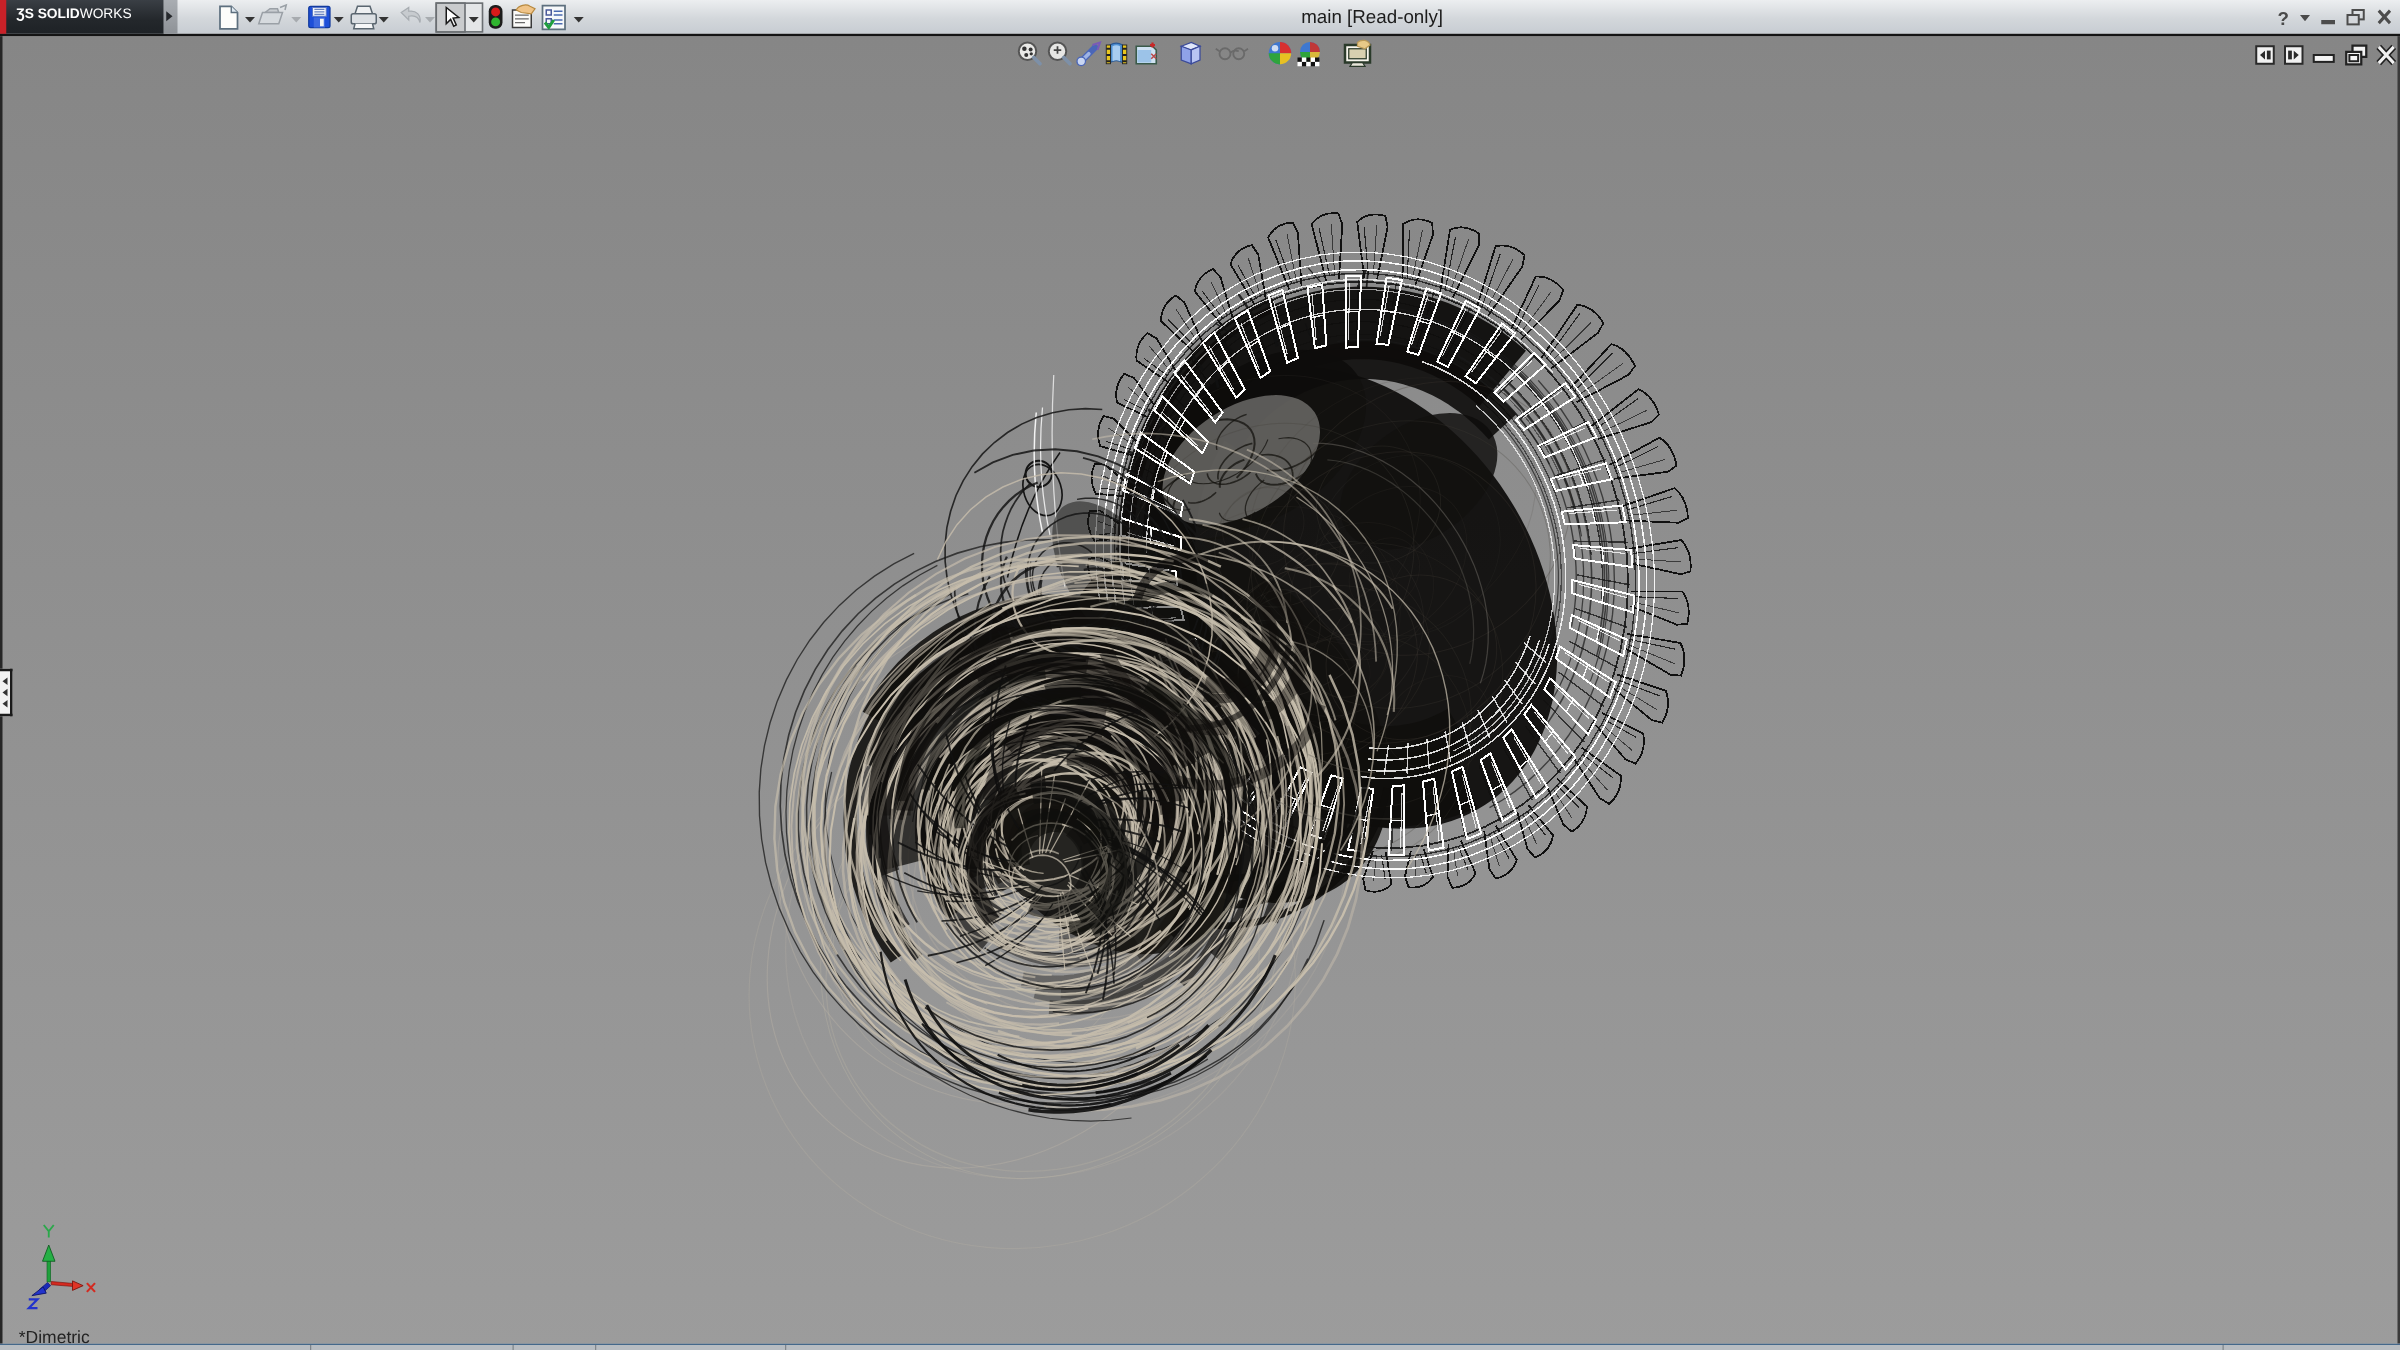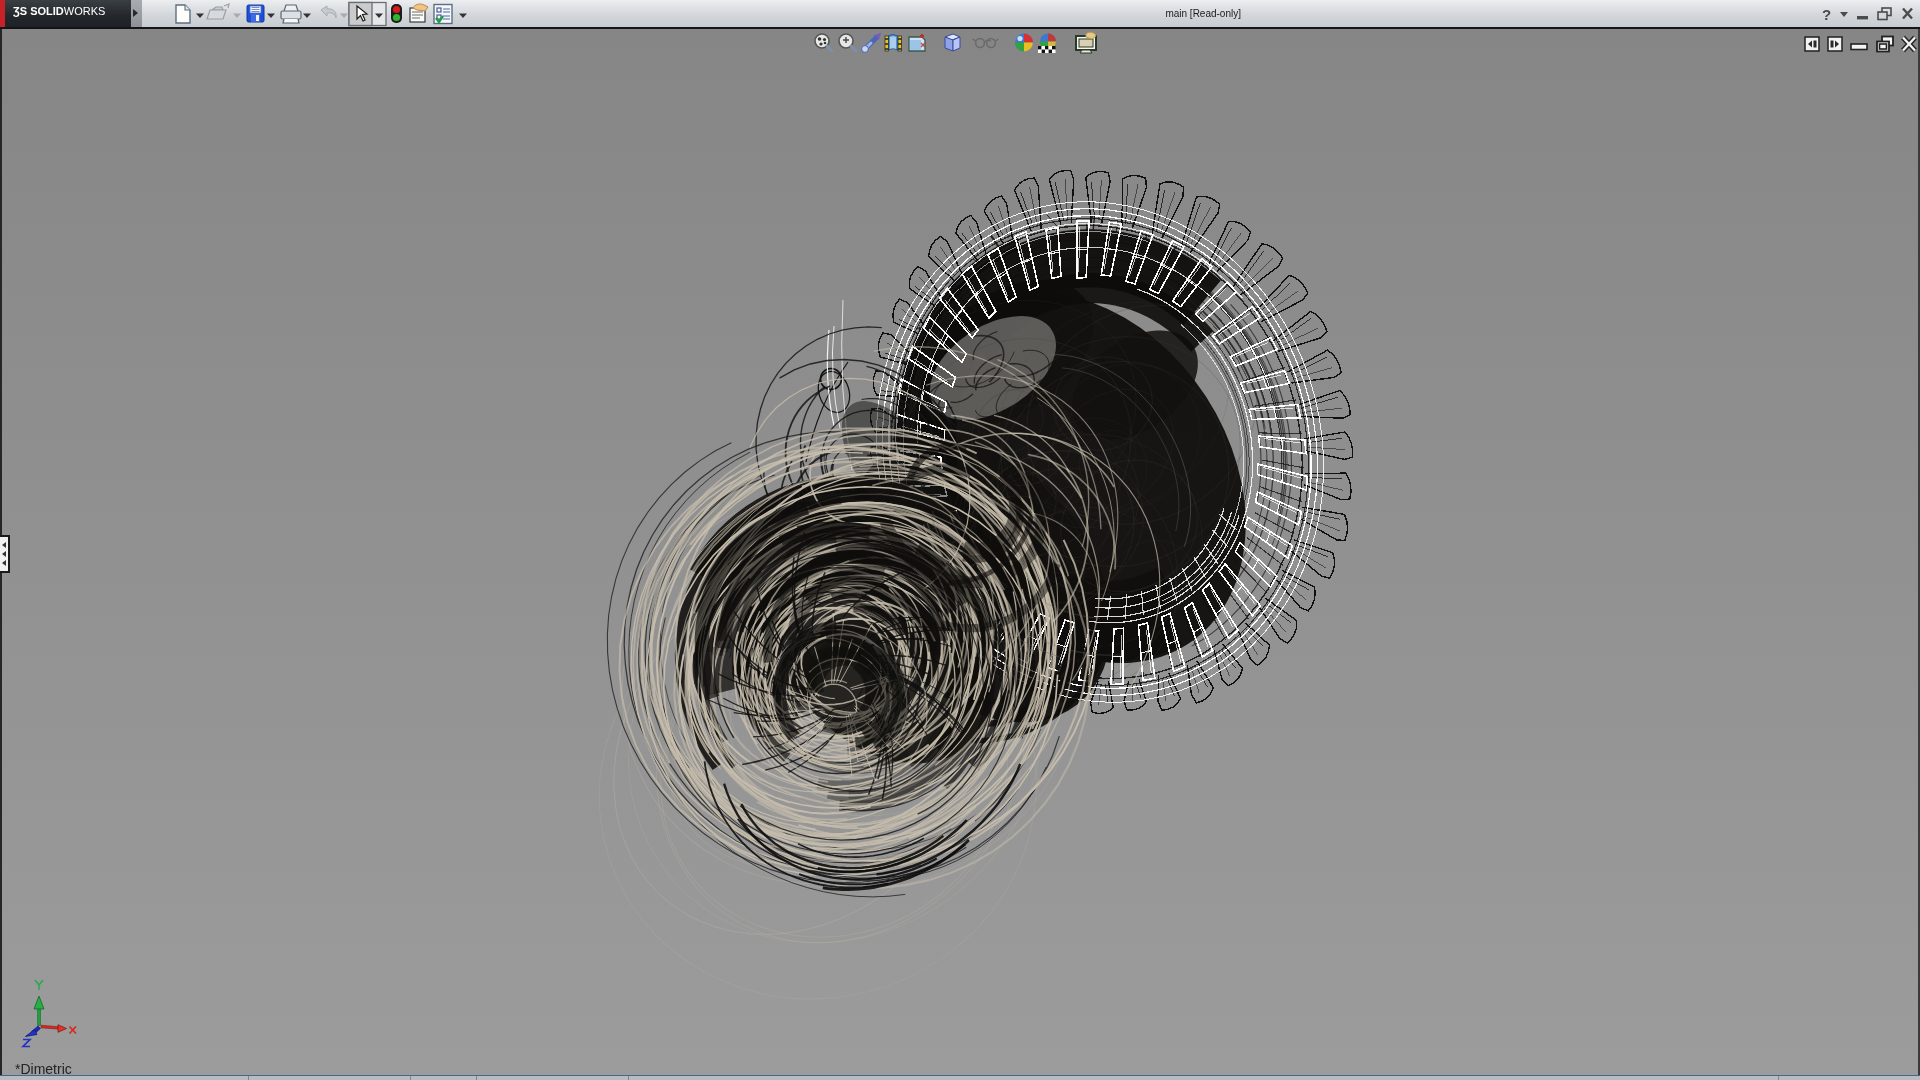--- a/index.html
+++ b/index.html
@@ -4,22 +4,22 @@
   * { margin:0; padding:0; box-sizing:border-box; }
   html,body { width:1920px; height:1080px; overflow:hidden; font-family:"Liberation Sans", sans-serif; }
   #titlebar { position:absolute; left:0; top:0; width:1920px; height:29px;
     background:linear-gradient(#eceef0, #d3d7db 55%, #c7ccd2);
     border-bottom:2px solid #141414; }
   #logo { position:absolute; left:0; top:0; width:131px; height:27px;
     background:linear-gradient(#3a3f45, #23272b 60%, #1e2226); }
   #logo .red { position:absolute; left:0; top:0; width:5px; height:27px; background:#c92128; }
   #logo .txt { position:absolute; left:13px; top:5px; color:#fff; font-size:11px; white-space:nowrap; }
   #logoarrow { position:absolute; left:131px; top:0; width:11px; height:27px; background:linear-gradient(#a9adb2,#8e9297); }
-  #title { position:absolute; left:1041px; width:200px; top:0; height:43px; text-align:right; line-height:27px;
-     font-size:10px; color:#1b1b1b; }
+  #title { position:absolute; left:1041px; width:200px; top:0; height:43px; text-align:left; line-height:27px;
+     font-size:15px; color:#1b1b1b; }
   #viewport { position:absolute; left:0; top:29px; width:1920px; height:1051px;
      background:linear-gradient(#868686, #9c9c9c); }
   .edgeL { position:absolute; left:0; top:29px; width:2px; height:1046px; background:#262626; }
   .edgeR { position:absolute; right:0; top:29px; width:2px; height:1046px; background:#3a3a3a; }
   #lefttab { position:absolute; left:0; top:535px; width:10px; height:38px; background:#f2f2f2;
      border:2px solid #1a1a1a; border-left:none; }
   .tri { position:absolute; left:2px; width:0; height:0; border-top:3.5px solid transparent;
      border-bottom:3.5px solid transparent; border-right:4.5px solid #333; }
   #dimetric { position:absolute; left:15px; top:1061px; font-size:14px; color:#232323; }
   #statusbar { position:absolute; left:0; top:1075px; width:1920px; height:5px;

